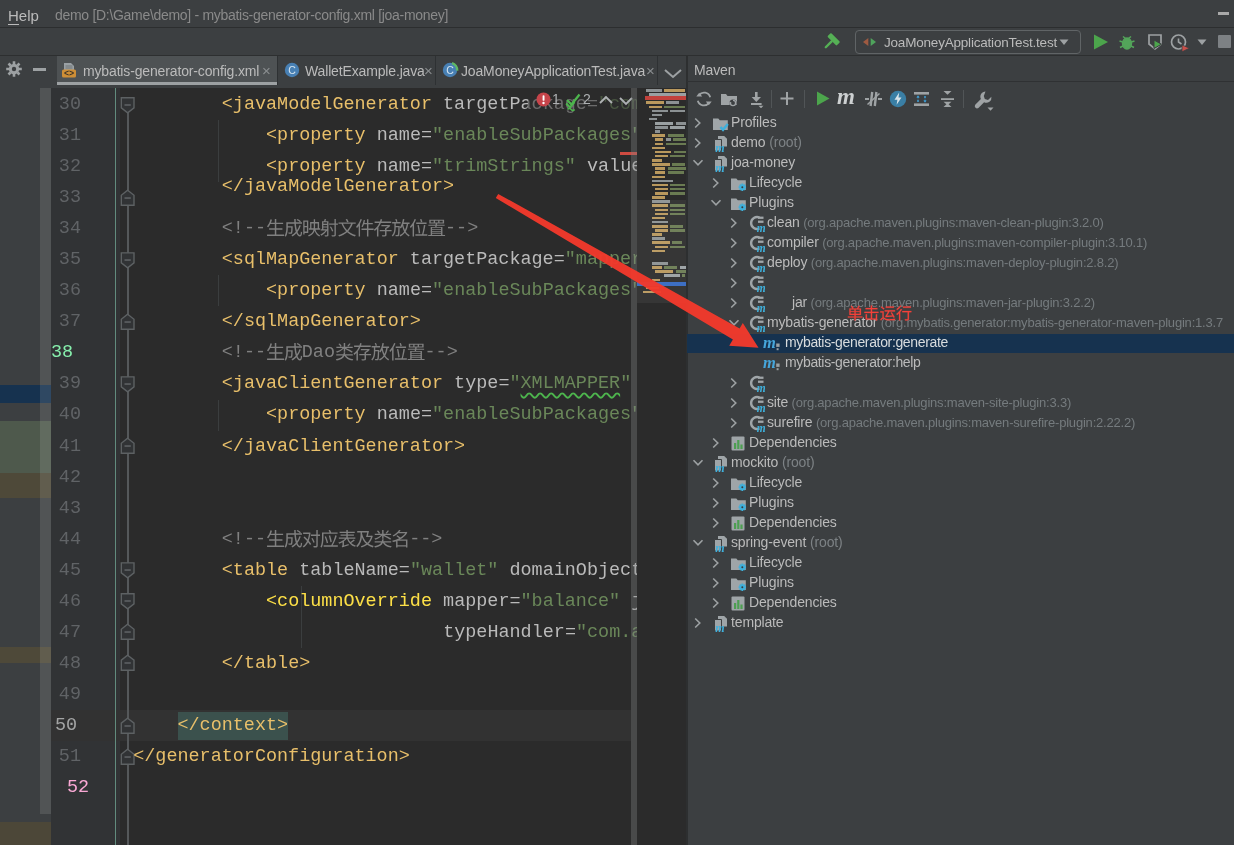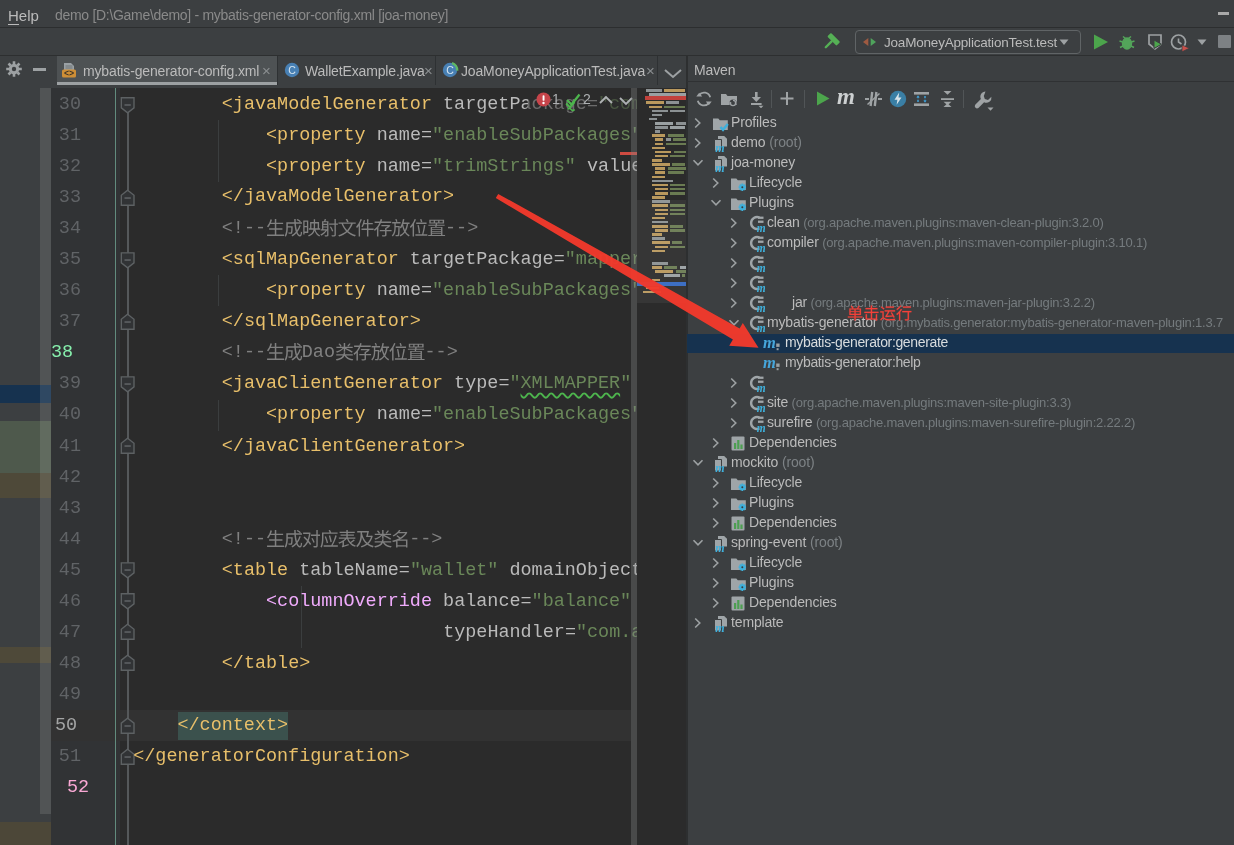--- a/index.html
+++ b/index.html
@@ -180,29 +180,29 @@
       <polygon points="127.65,748.7400000000001 134.0,753.7400000000001 134.0,763.7400000000001 121.3,763.7400000000001 121.3,753.7400000000001" fill="#313335" stroke="#5d6163" stroke-width="1.4"></polygon>
       <line x1="124.5" y1="756.5400000000001" x2="130.8" y2="756.5400000000001" stroke="#5d6163" stroke-width="1.6"></line>
     </svg>
     <div class="abs" style="left:217.5px;top:120.0px;width:1px;height:62.1px;background:#3b3e3f"></div>
     <div class="abs" style="left:217.5px;top:275.3px;width:1px;height:31.1px;background:#3b3e3f"></div>
     <div class="abs" style="left:217.5px;top:399.5px;width:1px;height:31.0px;background:#3b3e3f"></div>
     <div class="abs" style="left:301px;top:585.8px;width:1px;height:62.1px;background:#3b3e3f"></div>
     <div class="abs mono" style="left:221.76px;top:88.97px"><span style="color:#e8bf6a">&lt;javaModelGenerator </span><span style="color:#bababa">targetPackage</span><span style="color:#bababa">=</span><span style="color:#6a8759">"com.joa.money.model"</span></div>
     <div class="abs mono" style="left:266.04px;top:120.02px"><span style="color:#e8bf6a">&lt;property </span><span style="color:#bababa">name</span><span style="color:#bababa">=</span><span style="color:#6a8759">"enableSubPackages"</span><span style="color:#bababa"> value</span><span style="color:#bababa">=</span><span style="color:#6a8759">"true"</span><span style="color:#e8bf6a">/&gt;</span></div>
     <div class="abs mono" style="left:266.04px;top:151.07px"><span style="color:#e8bf6a">&lt;property </span><span style="color:#bababa">name</span><span style="color:#bababa">=</span><span style="color:#6a8759">"trimStrings"</span><span style="color:#bababa"> value</span><span style="color:#bababa">=</span><span style="color:#6a8759">"true"</span><span style="color:#e8bf6a">/&gt;</span></div>
-    <div class="abs mono" style="left:221.76px;top:181px"><span style="color:#e8bf6a">&lt;/javaModelGenerator&gt;</span></div>
+    <div class="abs mono" style="left:221.76px;top:171px"><span style="color:#e8bf6a">&lt;/javaModelGenerator&gt;</span></div>
     <div class="abs mono" style="left:221.76px;top:244.22px"><span style="color:#e8bf6a">&lt;sqlMapGenerator </span><span style="color:#bababa">targetPackage</span><span style="color:#bababa">=</span><span style="color:#6a8759">"mapper"</span><span style="color:#bababa"> targetProject</span><span style="color:#bababa">=</span><span style="color:#6a8759">"src/main/resources"</span></div>
     <div class="abs mono" style="left:266.04px;top:275.27px"><span style="color:#e8bf6a">&lt;property </span><span style="color:#bababa">name</span><span style="color:#bababa">=</span><span style="color:#6a8759">"enableSubPackages"</span><span style="color:#bababa"> value</span><span style="color:#bababa">=</span><span style="color:#6a8759">"true"</span><span style="color:#e8bf6a">/&gt;</span></div>
     <div class="abs mono" style="left:221.76px;top:306.32px"><span style="color:#e8bf6a">&lt;/sqlMapGenerator&gt;</span></div>
     <div class="abs mono" style="left:221.76px;top:368.42px"><span style="color:#e8bf6a">&lt;javaClientGenerator </span><span style="color:#bababa">type</span><span style="color:#bababa">=</span><span style="color:#6a8759">"<span style="text-decoration:underline wavy #4db54d 1.5px;text-underline-offset:4px">XMLMAPPER</span>"</span></div>
     <div class="abs mono" style="left:266.04px;top:399.47px"><span style="color:#e8bf6a">&lt;property </span><span style="color:#bababa">name</span><span style="color:#bababa">=</span><span style="color:#6a8759">"enableSubPackages"</span><span style="color:#bababa"> value</span><span style="color:#bababa">=</span><span style="color:#6a8759">"true"</span><span style="color:#e8bf6a">/&gt;</span></div>
     <div class="abs mono" style="left:221.76px;top:430.52px"><span style="color:#e8bf6a">&lt;/javaClientGenerator&gt;</span></div>
     <div class="abs mono" style="left:221.76px;top:554.72px"><span style="color:#e8bf6a">&lt;table </span><span style="color:#bababa">tableName</span><span style="color:#bababa">=</span><span style="color:#6a8759">"wallet"</span><span style="color:#bababa"> domainObjectName</span><span style="color:#bababa">=</span><span style="color:#6a8759">"Wallet"</span></div>
-    <div class="abs mono" style="left:266.04px;top:585.77px"><span style="color:#f0abfc">&lt;columnOverride </span><span style="color:#bababa">balance</span><span style="color:#bababa">=</span><span style="color:#6a8759">"balance"</span><span style="color:#bababa"> javaType</span><span style="color:#bababa">=</span><span style="color:#6a8759">"java.lang.Long"</span></div>
+    <div class="abs mono" style="left:266.04px;top:585.77px"><span style="color:#fde047">&lt;columnOverride </span><span style="color:#bababa">mapper</span><span style="color:#bababa">=</span><span style="color:#6a8759">"balance"</span><span style="color:#bababa"> javaType</span><span style="color:#bababa">=</span><span style="color:#6a8759">"java.lang.Long"</span></div>
     <div class="abs mono" style="left:443.16px;top:616.82px"><span style="color:#bababa">typeHandler</span><span style="color:#bababa">=</span><span style="color:#6a8759">"com.alibaba.typehandler.MoneyT"</span></div>
     <div class="abs mono" style="left:221.76px;top:647.87px"><span style="color:#e8bf6a">&lt;/table&gt;</span></div>
     <div class="abs" style="left:177.5px;top:711.5px;width:110.7px;height:28px;background:#3b514d"></div>
     <div class="abs mono" style="left:177.48px;top:709.97px"><span style="color:#e8bf6a">&lt;/context&gt;</span></div>
     <div class="abs mono" style="left:133.20px;top:741.02px"><span style="color:#e8bf6a">&lt;/generatorConfiguration&gt;</span></div>
     <div class="abs mono" style="left:221.76px;top:213.17px"><span style="color:#808080">&lt;!--</span></div>
     <svg style="position:absolute;left:266.04px;top:216.07px;opacity:1.0" width="181" height="28" viewBox="0 0 181 28" fill="#808080">
       <path transform="translate(0.0,19.0) scale(0.01900,-0.01900)" d="M239 824C201 681 136 542 54 453C73 443 106 421 121 408C159 453 194 510 226 573H463V352H165V280H463V25H55V-48H949V25H541V280H865V352H541V573H901V646H541V840H463V646H259C281 697 300 752 315 807Z"></path>
       <path transform="translate(17.9,19.0) scale(0.01900,-0.01900)" d="M544 839C544 782 546 725 549 670H128V389C128 259 119 86 36 -37C54 -46 86 -72 99 -87C191 45 206 247 206 388V395H389C385 223 380 159 367 144C359 135 350 133 335 133C318 133 275 133 229 138C241 119 249 89 250 68C299 65 345 65 371 67C398 70 415 77 431 96C452 123 457 208 462 433C462 443 463 465 463 465H206V597H554C566 435 590 287 628 172C562 96 485 34 396 -13C412 -28 439 -59 451 -75C528 -29 597 26 658 92C704 -11 764 -73 841 -73C918 -73 946 -23 959 148C939 155 911 172 894 189C888 56 876 4 847 4C796 4 751 61 714 159C788 255 847 369 890 500L815 519C783 418 740 327 686 247C660 344 641 463 630 597H951V670H626C623 725 622 781 622 839ZM671 790C735 757 812 706 850 670L897 722C858 756 779 805 716 836Z"></path>
       <path transform="translate(35.8,19.0) scale(0.01900,-0.01900)" d="M630 835V680H438V349H371V280H614C586 159 513 54 326 -22C342 -35 363 -62 373 -78C553 -3 635 102 672 221C721 81 801 -24 920 -83C931 -64 952 -36 969 -22C846 30 764 139 721 280H966V349H908V680H699V835ZM506 349V611H630V454C630 418 629 383 625 349ZM838 349H695C698 383 699 418 699 454V611H838ZM270 410V178H145V410ZM270 476H145V699H270ZM76 767V28H145V110H340V767Z"></path>
@@ -480,20 +480,21 @@
     <div class="abs ui" style="left:767px;top:234.0px;color:#bbbbbb;">compiler<span style="color:#757b7e;font-size:13px;letter-spacing:-0.2px"> (org.apache.maven.plugins:maven-compiler-plugin:3.10.1)</span></div>
     <svg class="abs" style="left:730px;top:257.0px" width="8" height="12" viewBox="0 0 8 12">
       <path d="M1.2 1.5 L5.8 6 L1.2 10.5" fill="none" stroke="#9da1a3" stroke-width="1.6"></path>
     </svg>
     <svg class="abs" style="left:748px;top:255.0px" width="17" height="17" viewBox="0 0 17 17">
       <path d="M11.5 2.5 A6 6 0 1 0 11.5 13.5" fill="none" stroke="#9fa5a8" stroke-width="2.4"></path>
       <rect x="10" y="1.6" width="5.5" height="2.3" fill="#9fa5a8"></rect>
       <rect x="10" y="5.6" width="5.5" height="2.3" fill="#9fa5a8"></rect>
       <text x="8.8" y="16.6" font-size="11.5" font-style="italic" font-weight="bold" fill="#3fb0dc" font-family="Liberation Serif,serif">m</text>
     </svg>
+    <div class="abs ui" style="left:767px;top:254.0px;color:#bbbbbb;">deploy<span style="color:#757b7e;font-size:13px;letter-spacing:-0.2px"> (org.apache.maven.plugins:maven-deploy-plugin:2.8.2)</span></div>
     <svg class="abs" style="left:730px;top:277.0px" width="8" height="12" viewBox="0 0 8 12">
       <path d="M1.2 1.5 L5.8 6 L1.2 10.5" fill="none" stroke="#9da1a3" stroke-width="1.6"></path>
     </svg>
     <svg class="abs" style="left:748px;top:275.0px" width="17" height="17" viewBox="0 0 17 17">
       <path d="M11.5 2.5 A6 6 0 1 0 11.5 13.5" fill="none" stroke="#9fa5a8" stroke-width="2.4"></path>
       <rect x="10" y="1.6" width="5.5" height="2.3" fill="#9fa5a8"></rect>
       <rect x="10" y="5.6" width="5.5" height="2.3" fill="#9fa5a8"></rect>
       <text x="8.8" y="16.6" font-size="11.5" font-style="italic" font-weight="bold" fill="#3fb0dc" font-family="Liberation Serif,serif">m</text>
     </svg>
     <svg class="abs" style="left:730px;top:297.0px" width="8" height="12" viewBox="0 0 8 12">

